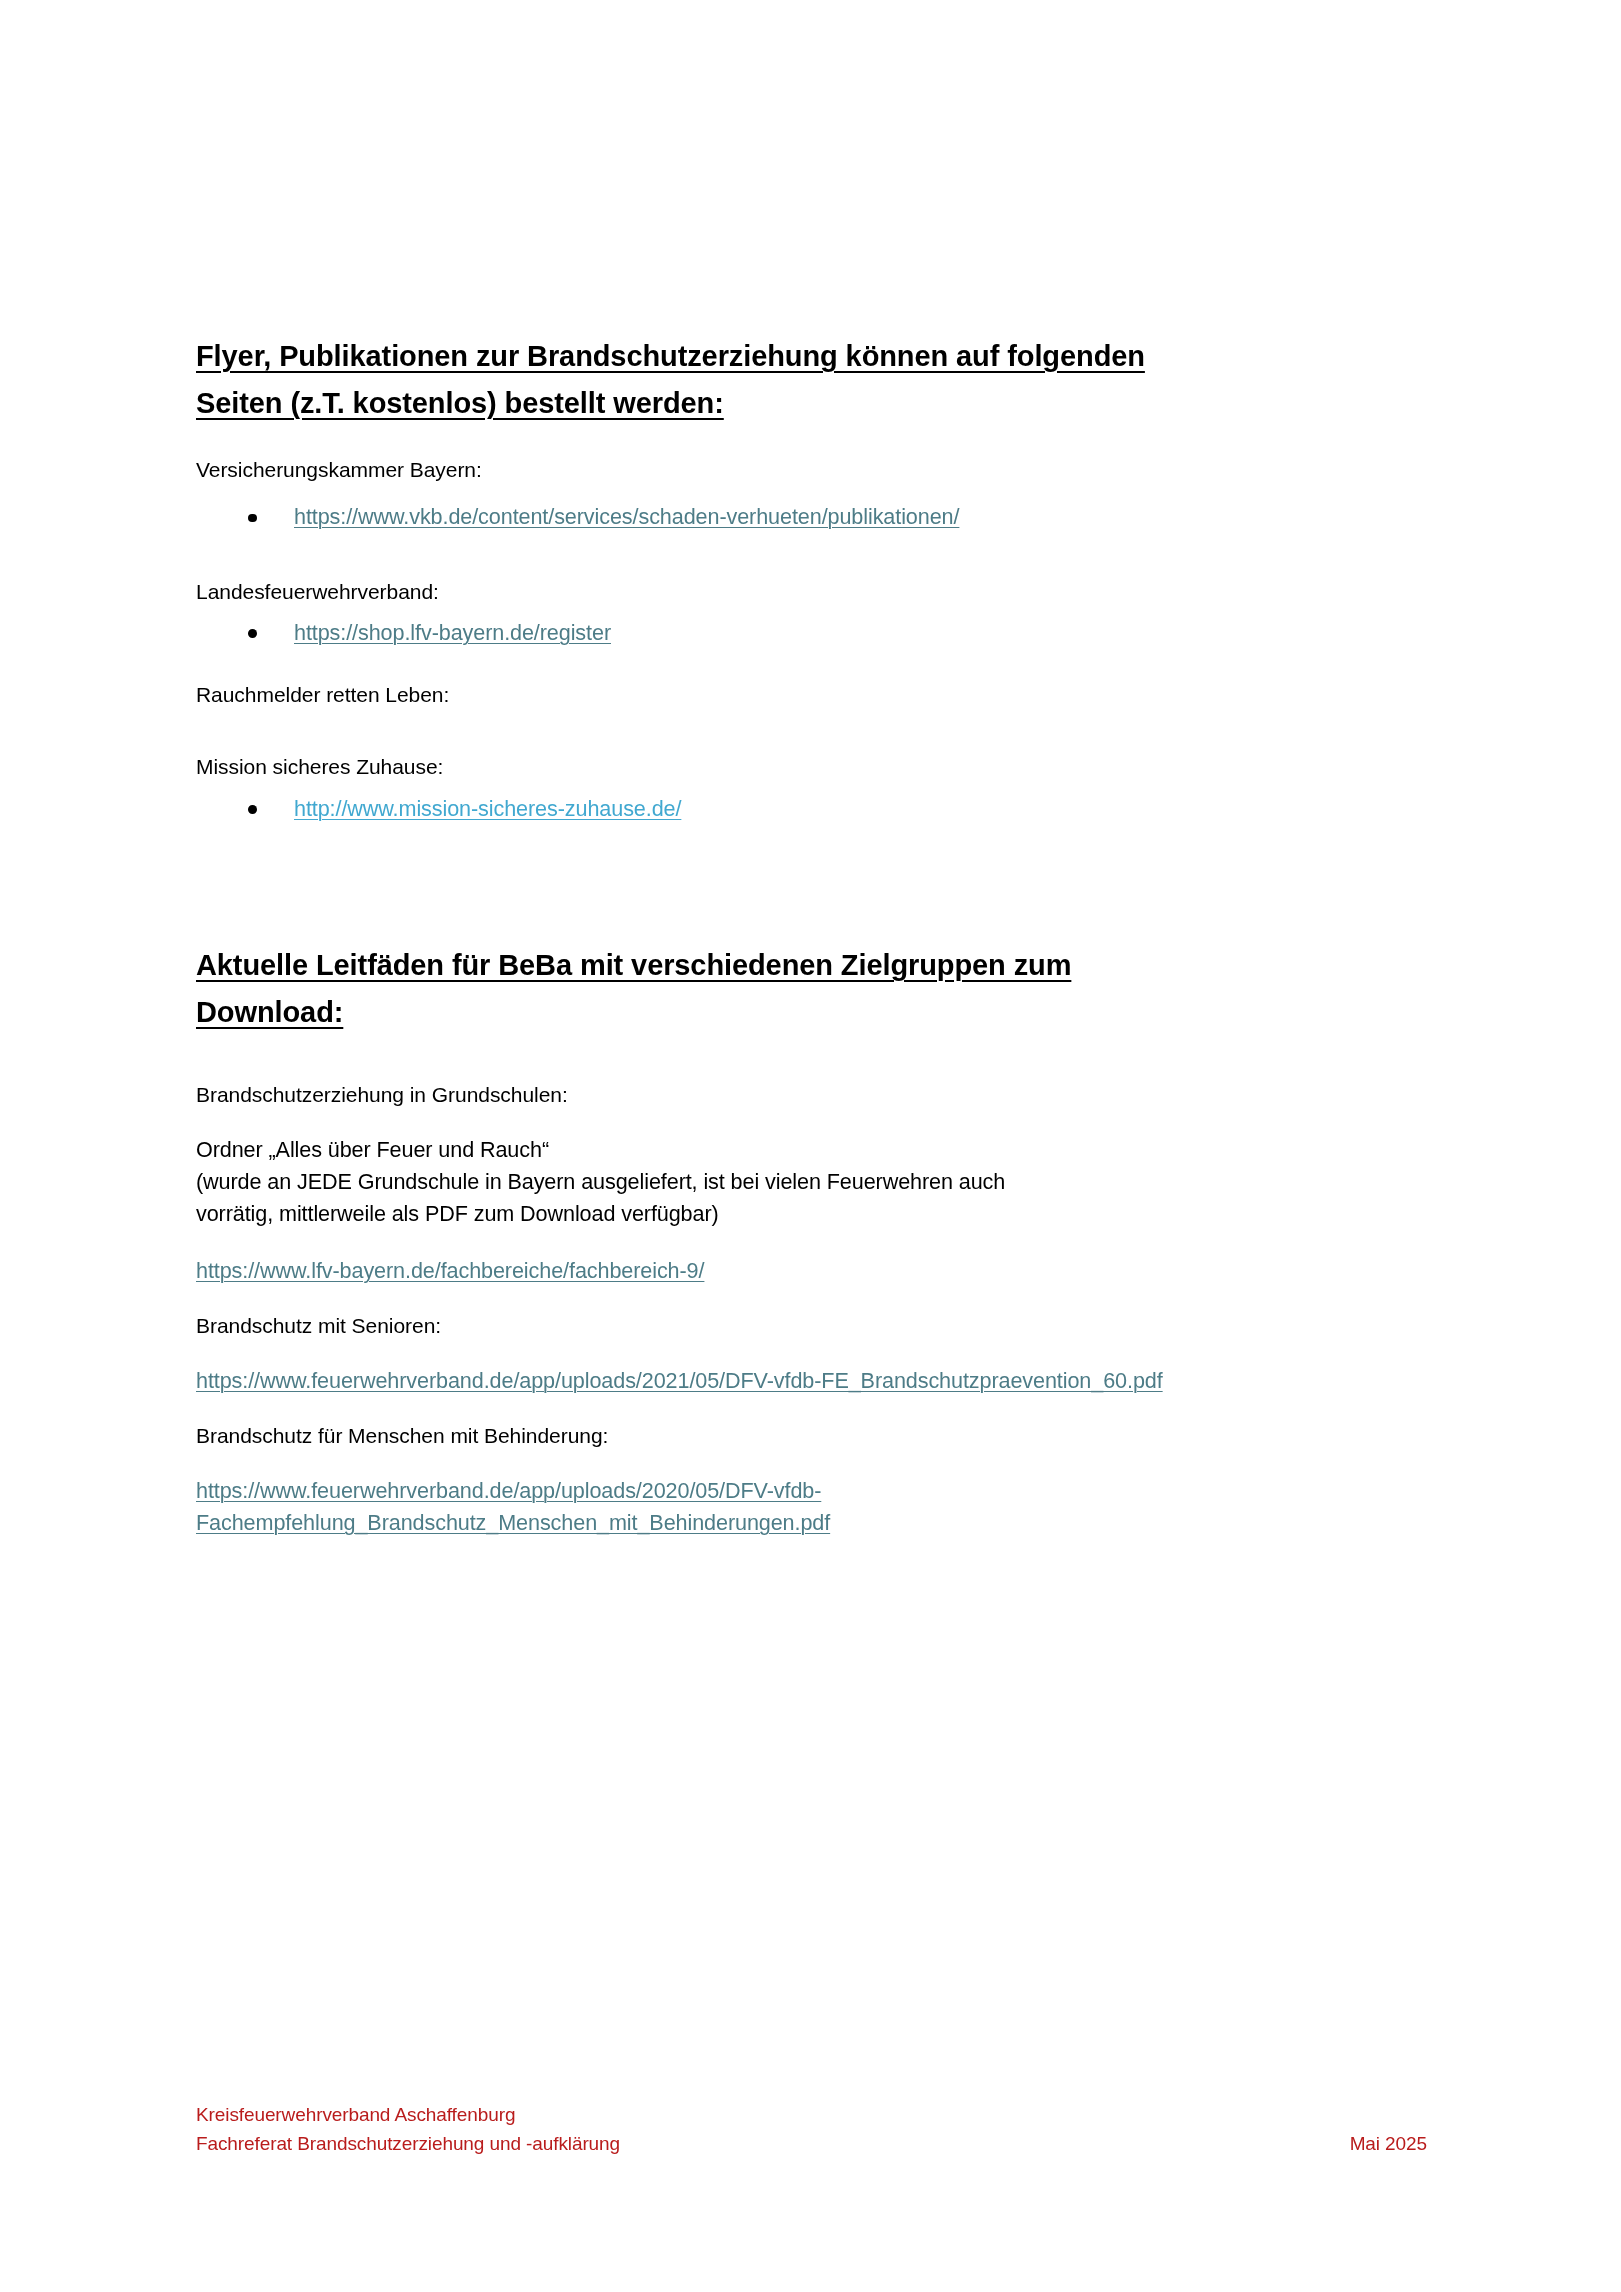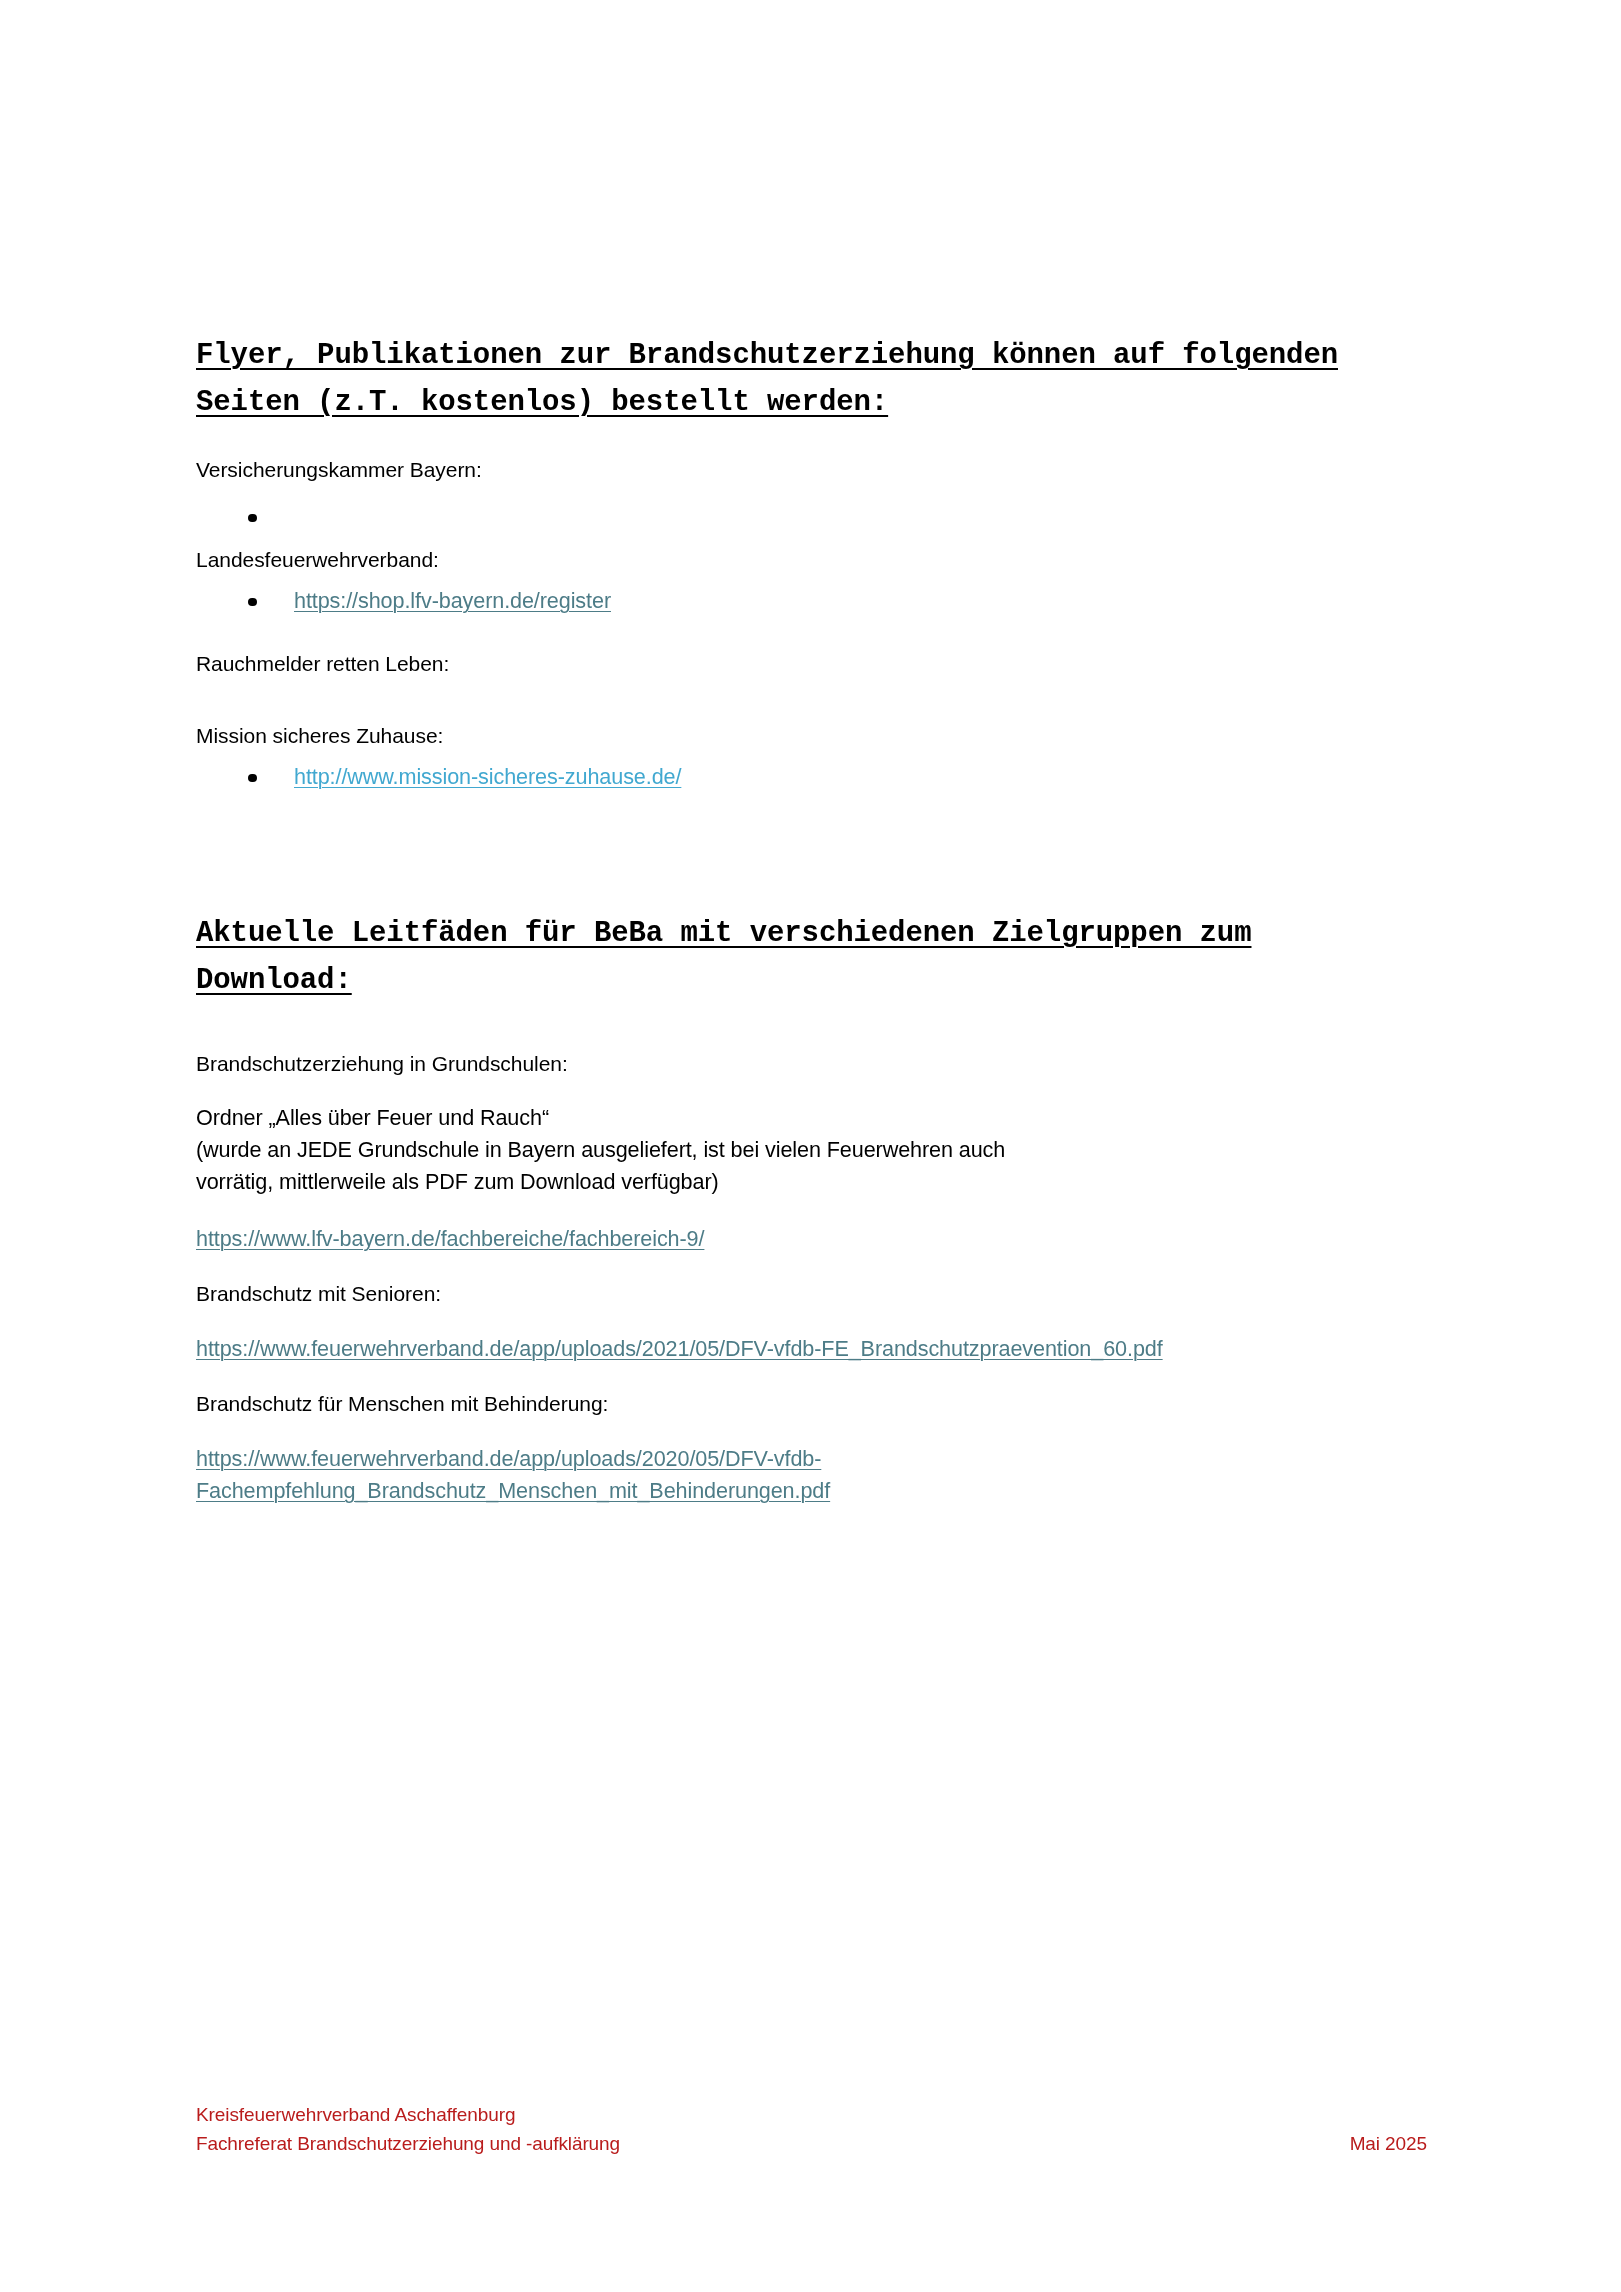--- a/index.html
+++ b/index.html
@@ -33,21 +33,20 @@
   }
 
   
   h1.doc-heading {
     font-size: 29px;
     font-weight: bold;
     line-height: 1.62;
     margin: 0;
     letter-spacing: -0.1px;
     color: #000;
-    font-family: Liberation Mono, monospace;
   }
   h1.doc-heading .hl {
     display: inline;
     text-decoration: underline;
     text-underline-offset: 4.9px;
     text-decoration-thickness: 2.2px;
     box-decoration-break: clone;
     -webkit-box-decoration-break: clone;
   }
 
@@ -147,20 +146,21 @@
       <span class="hl">Seiten (z.T. kostenlos) bestellt werden:</span>
     </h1>
 
     <div class="gap-30"></div>
 
     <h2 class="sub-heading">Versicherungskammer Bayern:</h2>
     <div class="gap-18"></div>
     <ul class="link-list">
       <li>
         <span class="bullet"></span>
+        <a class="doc-link visited-link" href="#">https://www.vkb.de/content/services/schaden-verhueten/publikationen/</a>
       </li>
     </ul>
 
     <div class="gap-46"></div>
 
     <h2 class="sub-heading">Landesfeuerwehrverband:</h2>
     <div class="gap-12"></div>
     <ul class="link-list">
       <li>
         <span class="bullet"></span>

